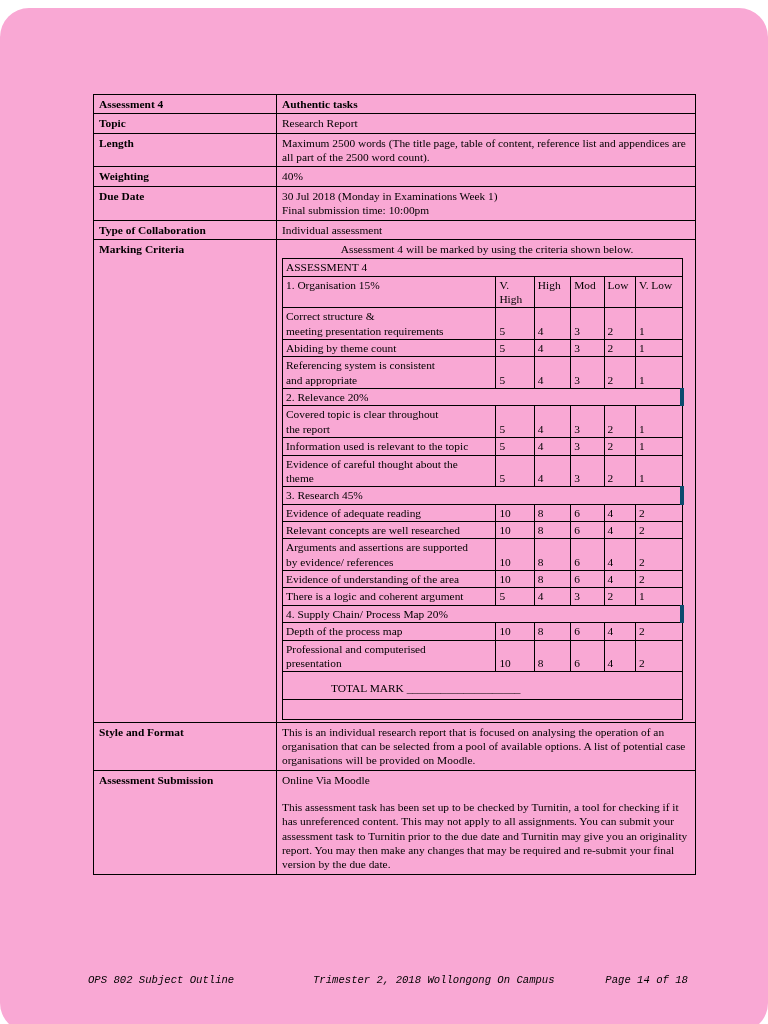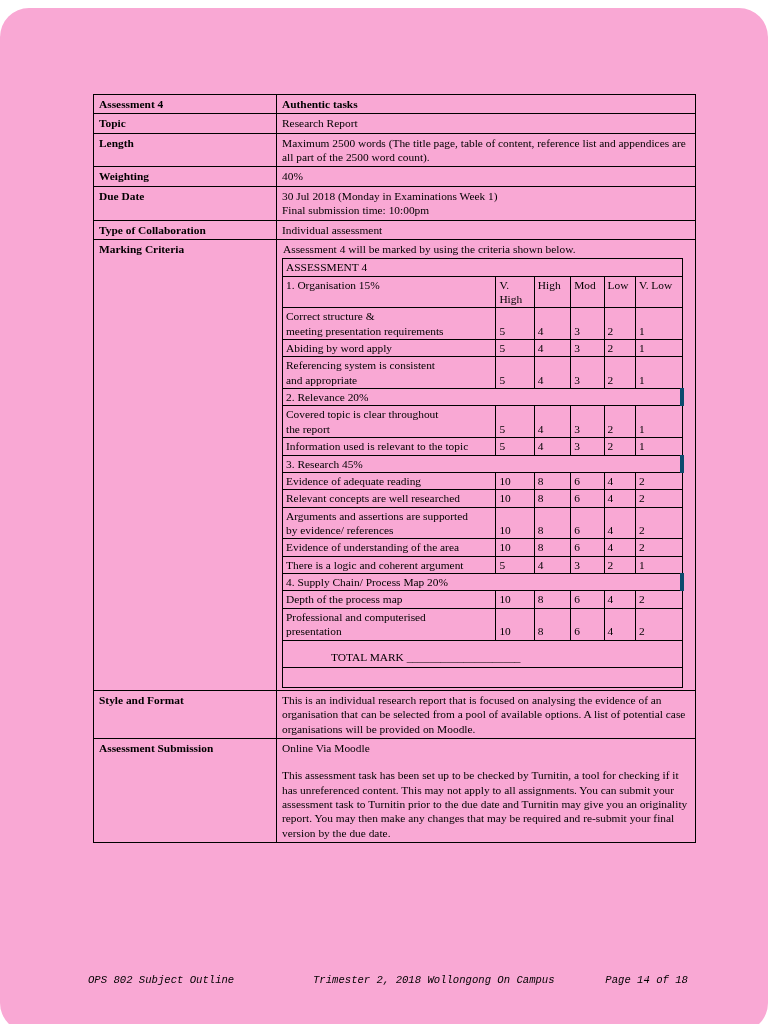--- a/index.html
+++ b/index.html
@@ -51,20 +51,21 @@
   .val { }
 
   .tight-row td { padding-top: 2px; padding-bottom: 2px; }
 
   
   .rubric-cell {
     padding: 2px 4px 2px 5px !important;
   }
   .intro-line {
     padding: 0 0 1px 1px;
+    text-align: center;
   }
   .rubric {
     width: 402px;
     border-collapse: collapse;
     table-layout: fixed;
     font-size: 11.4px;
     line-height: 1.26;
     margin-top: 1px;
   }
   .rubric td {
@@ -190,21 +191,21 @@
                 <tr>
                   <td class="crit-two-line" style="white-space: pre-line;">Correct structure &amp;
 meeting   presentation requirements</td>
                   <td class="score">5</td>
                   <td class="score">4</td>
                   <td class="score">3</td>
                   <td class="score">2</td>
                   <td class="score">1</td>
                 </tr>
                 <tr>
-                  <td>Abiding by word apply</td>
+                  <td>Abiding by theme count</td>
                   <td class="score">5</td>
                   <td class="score">4</td>
                   <td class="score">3</td>
                   <td class="score">2</td>
                   <td class="score">1</td>
                 </tr>
                 <tr>
                   <td class="crit-two-line" style="white-space: pre-line;">Referencing system is consistent
 and   appropriate</td>
                   <td class="score">5</td>
@@ -220,20 +221,29 @@
                   <td class="crit-two-line" style="white-space: pre-line;">Covered topic is clear throughout
 the   report</td>
                   <td class="score">5</td>
                   <td class="score">4</td>
                   <td class="score">3</td>
                   <td class="score">2</td>
                   <td class="score">1</td>
                 </tr>
                 <tr>
                   <td>Information used is relevant to the topic</td>
+                  <td class="score">5</td>
+                  <td class="score">4</td>
+                  <td class="score">3</td>
+                  <td class="score">2</td>
+                  <td class="score">1</td>
+                </tr>
+                <tr>
+                  <td class="crit-two-line" style="white-space: pre-line;">Evidence of careful thought about the
+theme</td>
                   <td class="score">5</td>
                   <td class="score">4</td>
                   <td class="score">3</td>
                   <td class="score">2</td>
                   <td class="score">1</td>
                 </tr>
                 <tr class="section-row">
                   <td colspan="6">3. Research 45%</td>
                 </tr>
                 <tr>
@@ -303,21 +313,21 @@
                 <tr class="blank-row">
                   <td colspan="6"></td>
                 </tr>
               </tbody>
           </table>
         </td>
       </tr>
 
       <tr>
         <td class="col-label lbl">Style and Format</td>
-        <td class="col-value val">This is an individual research report that is focused on analysing the evidence of an organisation that can be selected from a pool of available options. A list of potential case organisations will be provided on Moodle.</td>
+        <td class="col-value val">This is an individual research report that is focused on analysing the operation of an organisation that can be selected from a pool of available options. A list of potential case organisations will be provided on Moodle.</td>
       </tr>
 
       <tr>
         <td class="col-label lbl">Assessment Submission</td>
         <td class="col-value val">
           <p class="para">Online Via Moodle</p>
           <div class="gap"></div>
           <p class="para">This assessment task has been set up to be checked by Turnitin, a tool for checking if it has unreferenced content. This may not apply to all assignments. You can submit your assessment task to Turnitin prior to the due date and Turnitin may give you an originality report. You may then make any changes that may be required and re-submit your final version by the due date.</p>
         </td>
       </tr>

